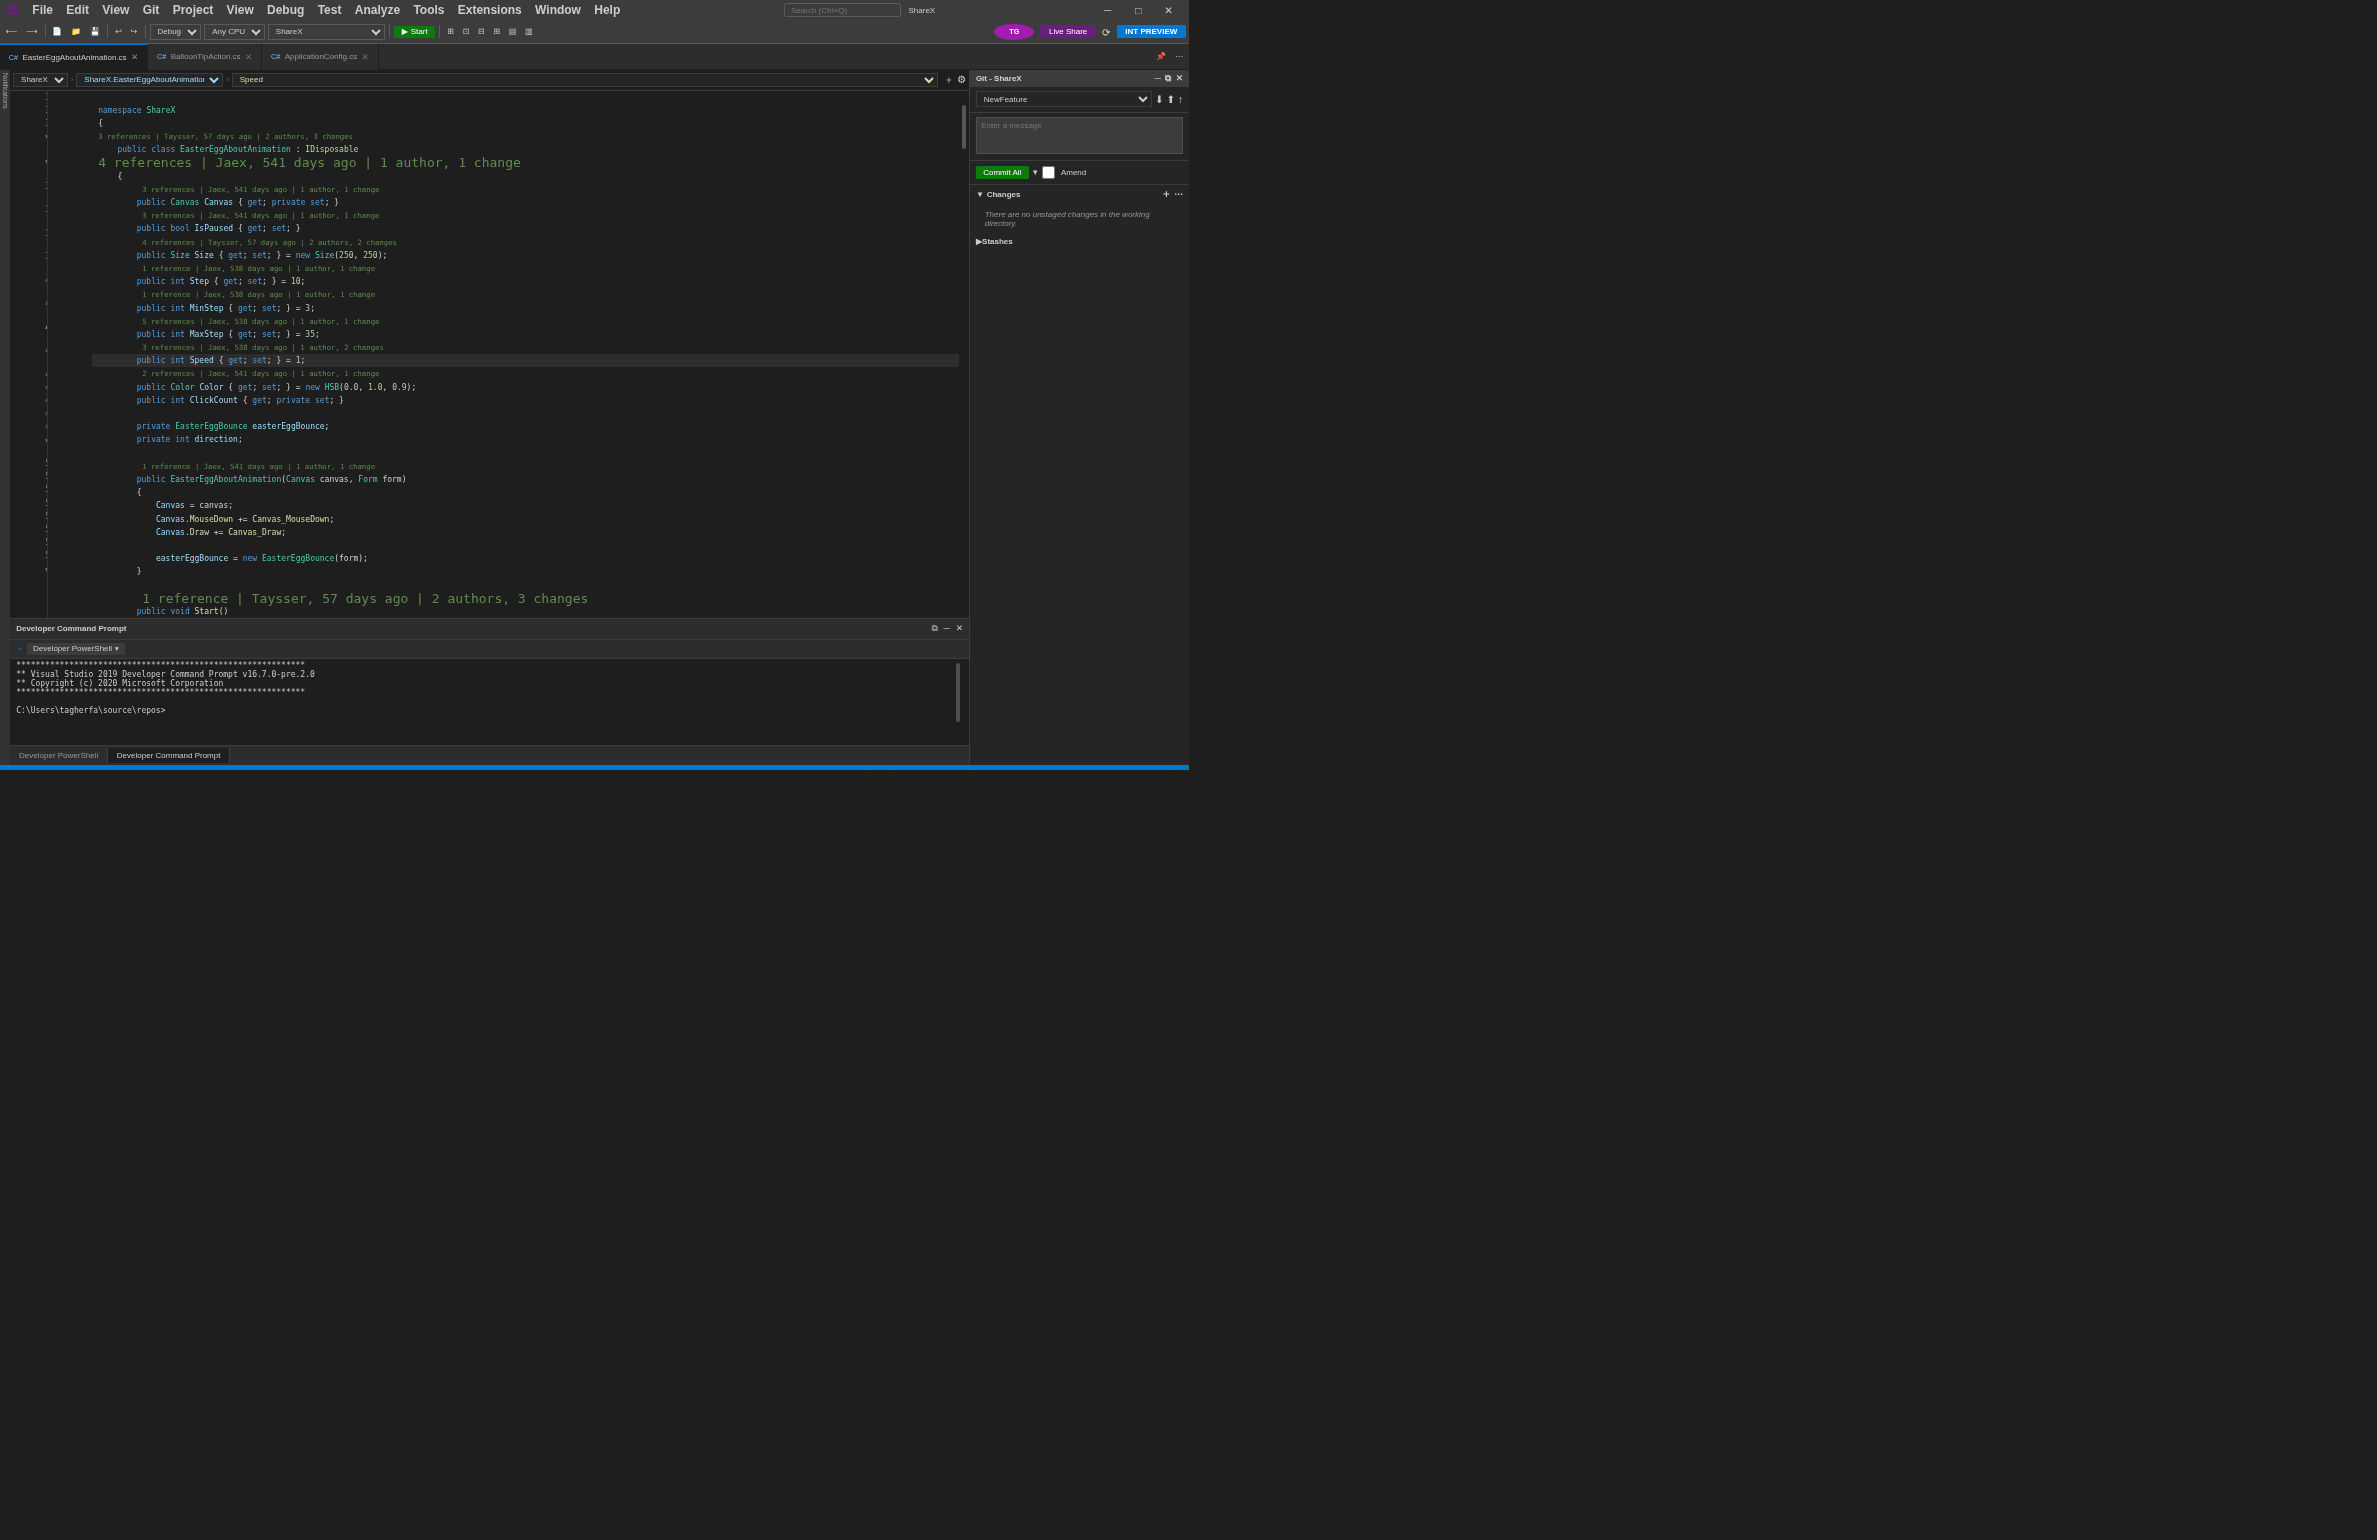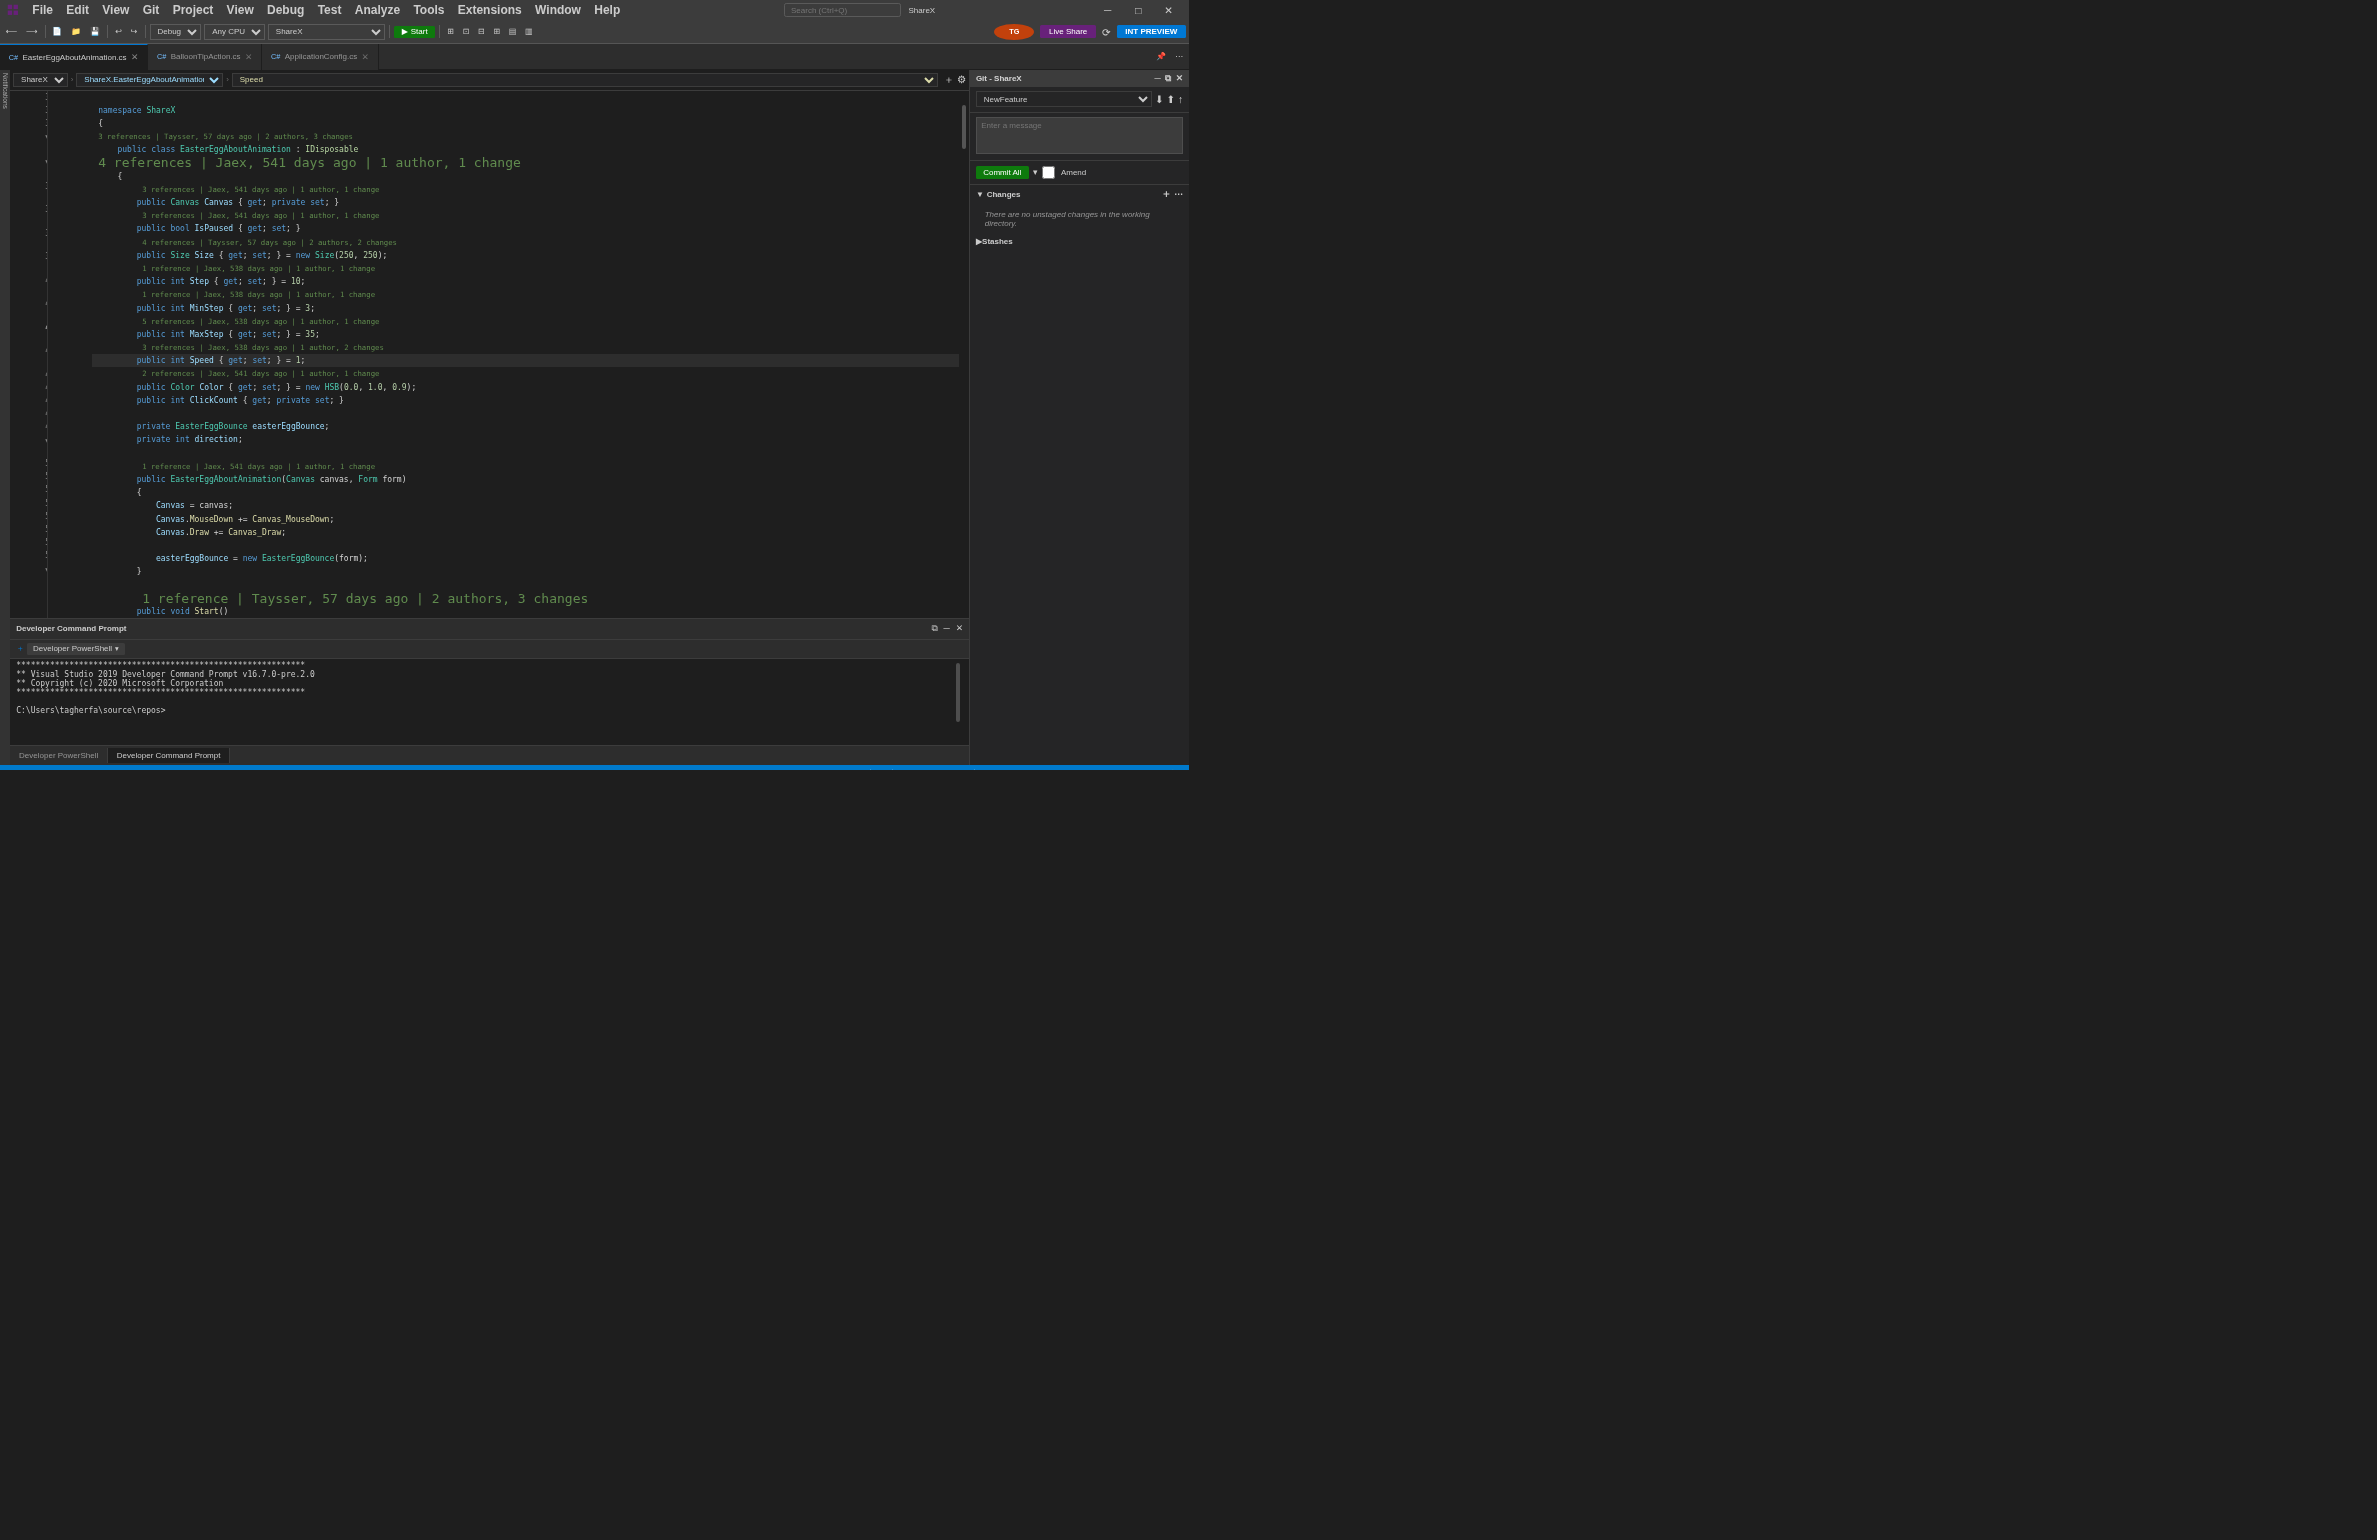--- a/index.html
+++ b/index.html
@@ -18,21 +18,21 @@
     
     .toolbar { display: flex; align-items: center; background: #3c3c3c; height: 23.5px; padding: 0 2.9px; gap: 2.9px; border-bottom: 0.7px solid #555; }
     .toolbar-btn { padding: 1.5px 2.9px; color: #ccc; cursor: pointer; border-radius: 1.5px; font-size: 8px; }
     .toolbar-separator { width: 0.7px; height: 13.2px; background: #5a5a5a; margin: 0 1.5px; }
     .toolbar-select { background: #3c3c3c; border: 0.7px solid #5a5a5a; color: #ccc; padding: 1.5px 2.9px; font-size: 8px; height: 16px; }
     .start-btn { background: #0e7a0d; color: white; padding: 1.5px 7.3px; border-radius: 1.5px; cursor: pointer; font-size: 8px; display: flex; align-items: center; gap: 2.9px; }
     .live-share-area { margin-left: auto; display: flex; align-items: center; gap: 5.9px; }
     .live-share-btn { background: #68217a; color: white; padding: 2.2px 8.8px; border-radius: 1.5px; cursor: pointer; font-size: 8px; }
     .int-preview-btn { background: #0078d4; color: white; padding: 2.2px 8.8px; border-radius: 1.5px; cursor: pointer; font-size: 8px; font-weight: bold; }
     .share-icon { color: #ccc; cursor: pointer; font-size: 10.3px; }
-    .avatar { width: 40px; height: 16px; background: #c2410c; border-radius: 50%; display: flex; align-items: center; justify-content: center; color: white; font-size: 7.3px; font-weight: bold; }
+    .avatar { width: 40px; height: 16px; background: #a21caf; border-radius: 50%; display: flex; align-items: center; justify-content: center; color: white; font-size: 7.3px; font-weight: bold; }
 
     
     .tabbar { display: flex; align-items: center; background: #2d2d2d; height: 26px; border-bottom: 0.7px solid #1e1e1e; }
     .tab { display: flex; align-items: center; padding: 0 8.8px; height: 26px; background: #2d2d2d; color: #969696; cursor: pointer; border-right: 0.7px solid #1e1e1e; font-size: 8px; gap: 4.4px; white-space: nowrap; }
     .tab.active { background: #1e1e1e; color: #ccc; border-top: 0.7px solid #0078d4; }
     .tab .tab-close { opacity: 0.6; font-size: 8.8px; }
     .tab-icon { font-size: 7.3px; color: #75beff; }
     .editor-header { display: flex; align-items: center; background: #1e1e1e; height: 20.5px; padding: 0 2.9px; border-bottom: 0.7px solid #3c3c3c; gap: 2.9px; }
 
     

